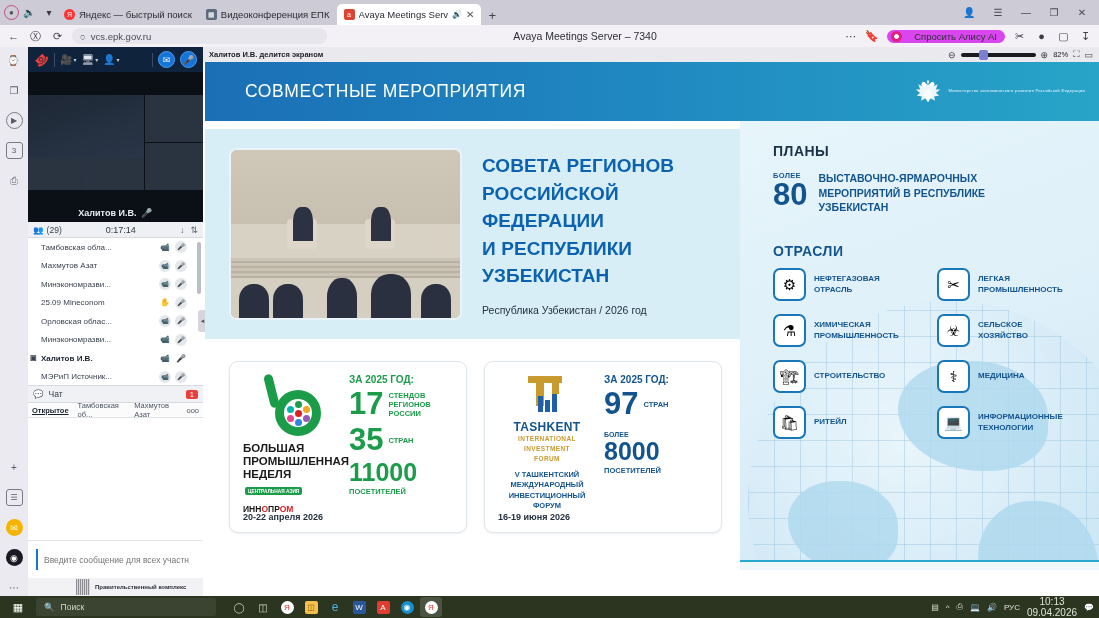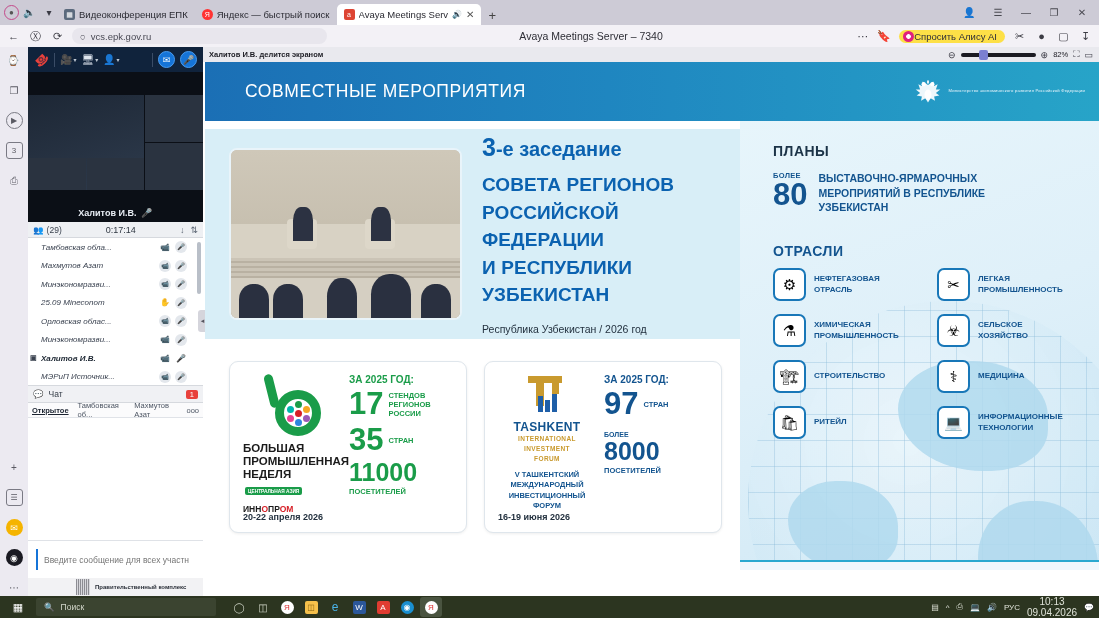--- a/index.html
+++ b/index.html
@@ -53,21 +53,21 @@
   }
   .nav-ico { font-size: 11px; color: #3c3c44; width: 15px; text-align: center; }
   .urlbox {
     flex: 0 0 auto; width: 255px; height: 16px; background: #e8e6ed;
     border-radius: 8px; display: flex; align-items: center; gap: 5px;
     padding: 0 8px; font-size: 9.5px; color: #4a4a55;
   }
   .page-title-center { flex: 1; text-align: center; font-size: 10.5px; color: #2e2e36; }
   .nav-right { display: flex; align-items: center; gap: 7px; }
   .alice-pill {
-    display: flex; align-items: center; gap: 0; background: #fde047;
+    display: flex; align-items: center; gap: 12px; background: #d946ef;
     border-radius: 9px; padding: 1px 8px 1px 4px; font-size: 9.5px; color: #2e2e36;
   }
   .alice-dot { width: 11px; height: 11px; border-radius: 50%;
     background: radial-gradient(circle at 50% 50%, #fff 28%, #e0217d 30%); }
 
   .browser-side {
     position: absolute; top: 47px; left: 0; width: 28px; height: 549px;
     background: #eceaf1; display: flex; flex-direction: column;
     align-items: center; padding-top: 5px; gap: 13px;
   }
@@ -130,21 +130,21 @@
 
   .roster {
     flex: 0 0 auto; height: 148px; background: #fff; overflow: hidden;
     position: relative; border-bottom: 1px solid #d6d9de;
   }
   .rrow {
     height: 18.5px; display: flex; align-items: center; padding: 0 16px 0 13px;
     font-size: 8px; color: #3a4250; gap: 4px;
   }
   .rrow.me { font-weight: bold; color: #1a2430; }
-  .rname { flex: 1; white-space: nowrap; overflow: hidden; text-overflow: ellipsis; font-style: italic; }
+  .rname { flex: 1; white-space: nowrap; overflow: hidden; text-overflow: ellipsis; }
   .ricon { width: 12px; height: 12px; border-radius: 50%; background: #e3e7ec;
     display: flex; align-items: center; justify-content: center;
     font-size: 6.5px; color: #7e8896; }
   .ricon.flat { background: transparent; color: #66707e; font-size: 8px; }
   .me-mark { position: absolute; left: 2px; font-size: 7px; color: #3a4250; }
   .rscroll { position: absolute; right: 2px; top: 4px; width: 4px; height: 52px;
     background: #b9bfc8; border-radius: 2px; }
 
   .chat-head {
     height: 17px; background: #f0f1f4; border-bottom: 1px solid #d6d9de;
@@ -364,26 +364,26 @@
 <div class="screen">
 
   <div class="browser-tabbar">
     <div class="tb-left">
       <div class="profile-circle">●</div>
       <div class="tb-icon">🔈</div>
       <div class="tb-icon">▾</div>
     </div>
 
     <div class="tab inactive">
+      <span class="tab-fav fav-yandex">Я</span>
+      <span class="tab-label">Яндекс — быстрый поиск</span>
+    </div>
+    <div class="tab inactive">
       <span class="tab-fav fav-doc">▦</span>
       <span class="tab-label">Видеоконференция ЕПК</span>
-    </div>
-    <div class="tab inactive">
-      <span class="tab-fav fav-yandex">Я</span>
-      <span class="tab-label">Яндекс — быстрый поиск</span>
     </div>
     <div class="tab active">
       <span class="tab-fav fav-avaya">a</span>
       <span class="tab-label">Avaya Meetings Serv</span>
       <span class="tab-sound">🔊</span>
       <span class="tab-close">✕</span>
     </div>
     <div class="tab-new">+</div>
 
     <div class="win-ctrls">
@@ -606,23 +606,20 @@
             <div class="ph-chair" style="left:134px"></div>
             <div class="ph-fig ph-p1"></div>
             <div class="ph-fig ph-p2"></div>
             <div class="ph-aud" style="left:8px"></div>
             <div class="ph-aud" style="left:42px"></div>
             <div class="ph-aud" style="left:96px;height:40px"></div>
             <div class="ph-aud" style="left:140px;height:44px;width:40px"></div>
             <div class="ph-aud" style="left:190px"></div>
           </div>
           <div class="top-text">
-            <div class="hl-3e">
-              <b>3</b><span>-е заседание</span>
-            </div>
             <div class="hl-main" style="white-space:pre-line">СОВЕТА РЕГИОНОВ
 РОССИЙСКОЙ ФЕДЕРАЦИИ
 И РЕСПУБЛИКИ УЗБЕКИСТАН</div>
             <div class="hl-sub">Республика Узбекистан  / 2026 год</div>
           </div>
         </div>
 
         <div class="cards">
 
           <div class="card">

